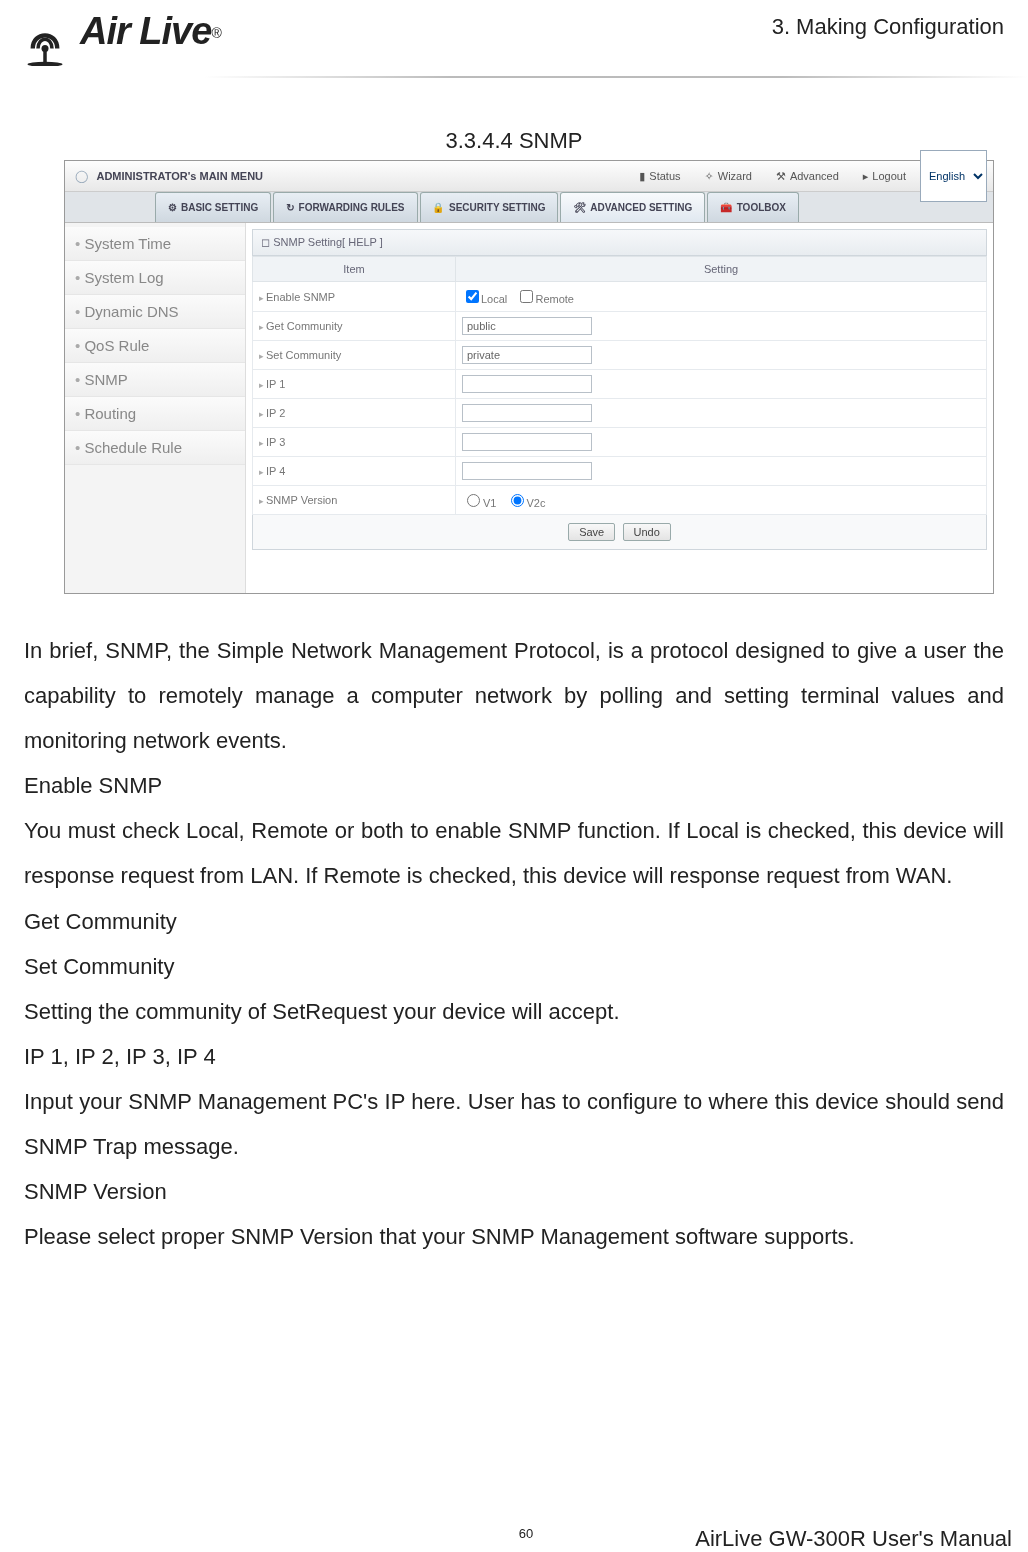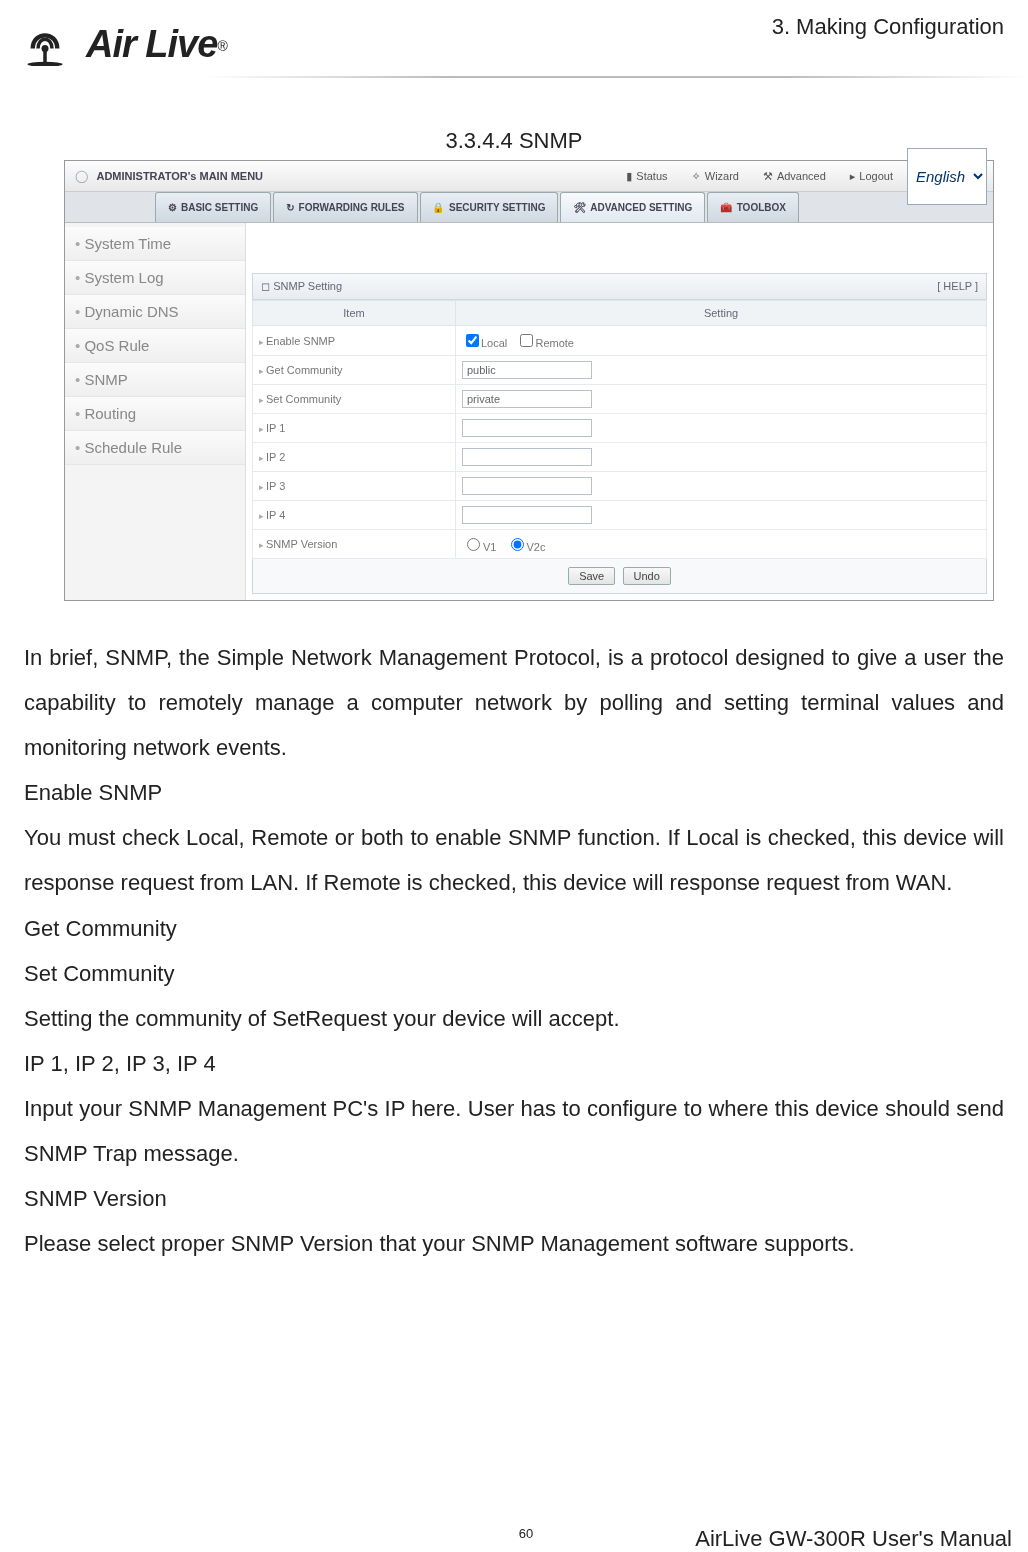--- a/index.html
+++ b/index.html
@@ -23,22 +23,21 @@
     align-items: flex-start;
     padding-top: 10px;
     padding-bottom: 10px;
   }
   .chapter-title {
     font-size: 22px;
     margin-top: 4px;
   }
   .logo {
     display: flex;
-    align-items: flex-end;
-    gap: 6px;
+    align-items: flex-start;
   }
   .logo-text {
     font-family: "Arial Black", Arial, sans-serif;
     font-size: 38px;
     font-weight: 900;
     font-style: italic;
     letter-spacing: -1px;
   }
   .logo-reg {
     font-size: 14px;
@@ -70,21 +69,21 @@
     align-items: center;
     background: linear-gradient(#fdfdfd, #e8e8e8);
     border-bottom: 1px solid #ccc;
     height: 30px;
     padding: 0 6px;
     gap: 4px;
   }
   .topmenu .main-label { flex: 0 0 auto; color: #445; font-weight: bold; font-size: 11px; }
   .topmenu .spacer { flex: 1; }
   .topmenu .tm-item { display: flex; align-items: center; gap: 4px; padding: 0 10px; font-size: 11px; color: #555; }
-  .topmenu .lang-select { border: 1px solid #9ab; background: #fff; font-size: 15px; padding: 18px 4px; color: #036; font-style: italic; }
+  .topmenu .lang-select { border: 1px solid #9ab; background: #fff; font-size: 11px; padding: 18px 4px; color: #036; }
   .tabbar {
     display: flex;
     background: #e0e4e8;
     border-bottom: 1px solid #bbb;
     height: 30px;
     align-items: stretch;
     padding-left: 90px;
   }
   .tabbar .tab {
     display: flex; align-items: center; gap: 4px;
@@ -117,27 +116,26 @@
     color: #888;
   }
   .sidebar .sb-item::before { content: "• "; color: #aaa; }
   .content {
     flex: 1;
     background: #fff;
     padding: 6px;
   }
   .panel-title {
     display: flex;
-    justify-content: space-between;
+    justify-content: flex-start;
     padding: 6px 8px;
     background: linear-gradient(#f6f8fa,#e8ecf0);
     border: 1px solid #cfd6dc;
     font-size: 11px;
     color: #667;
-    margin-top: 44px;
   }
   table.settings {
     width: 100%;
     border-collapse: collapse;
     border: 1px solid #cfd6dc;
     border-top: none;
   }
   table.settings th {
     background: #f0f3f6;
     font-weight: normal;

